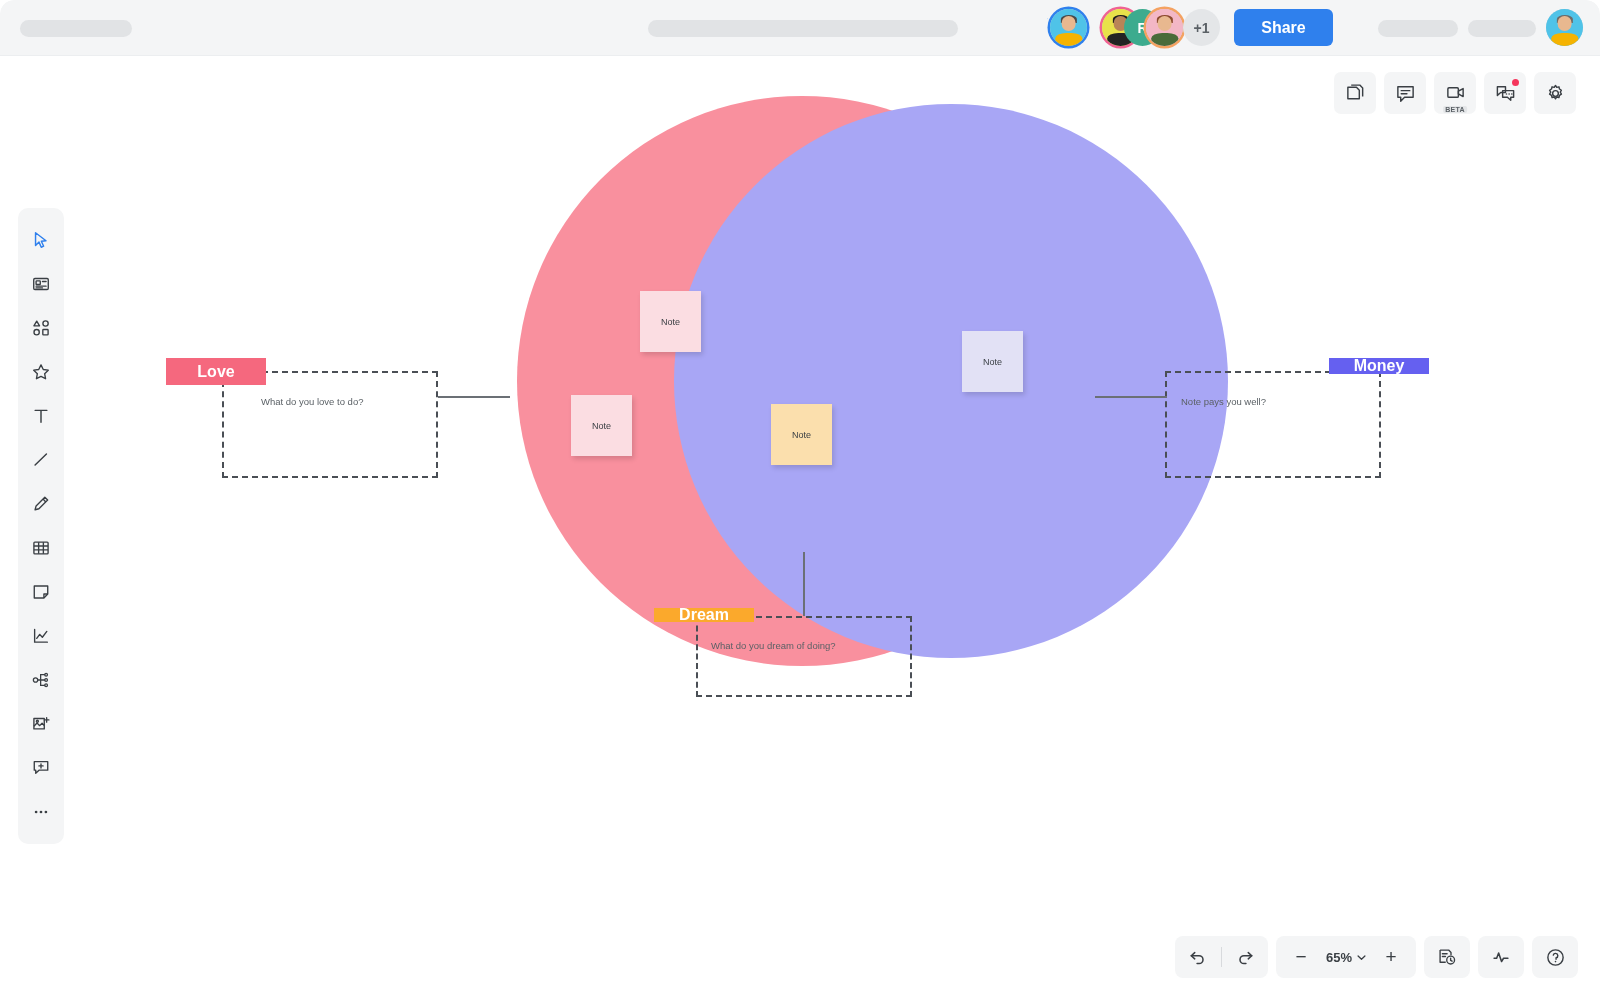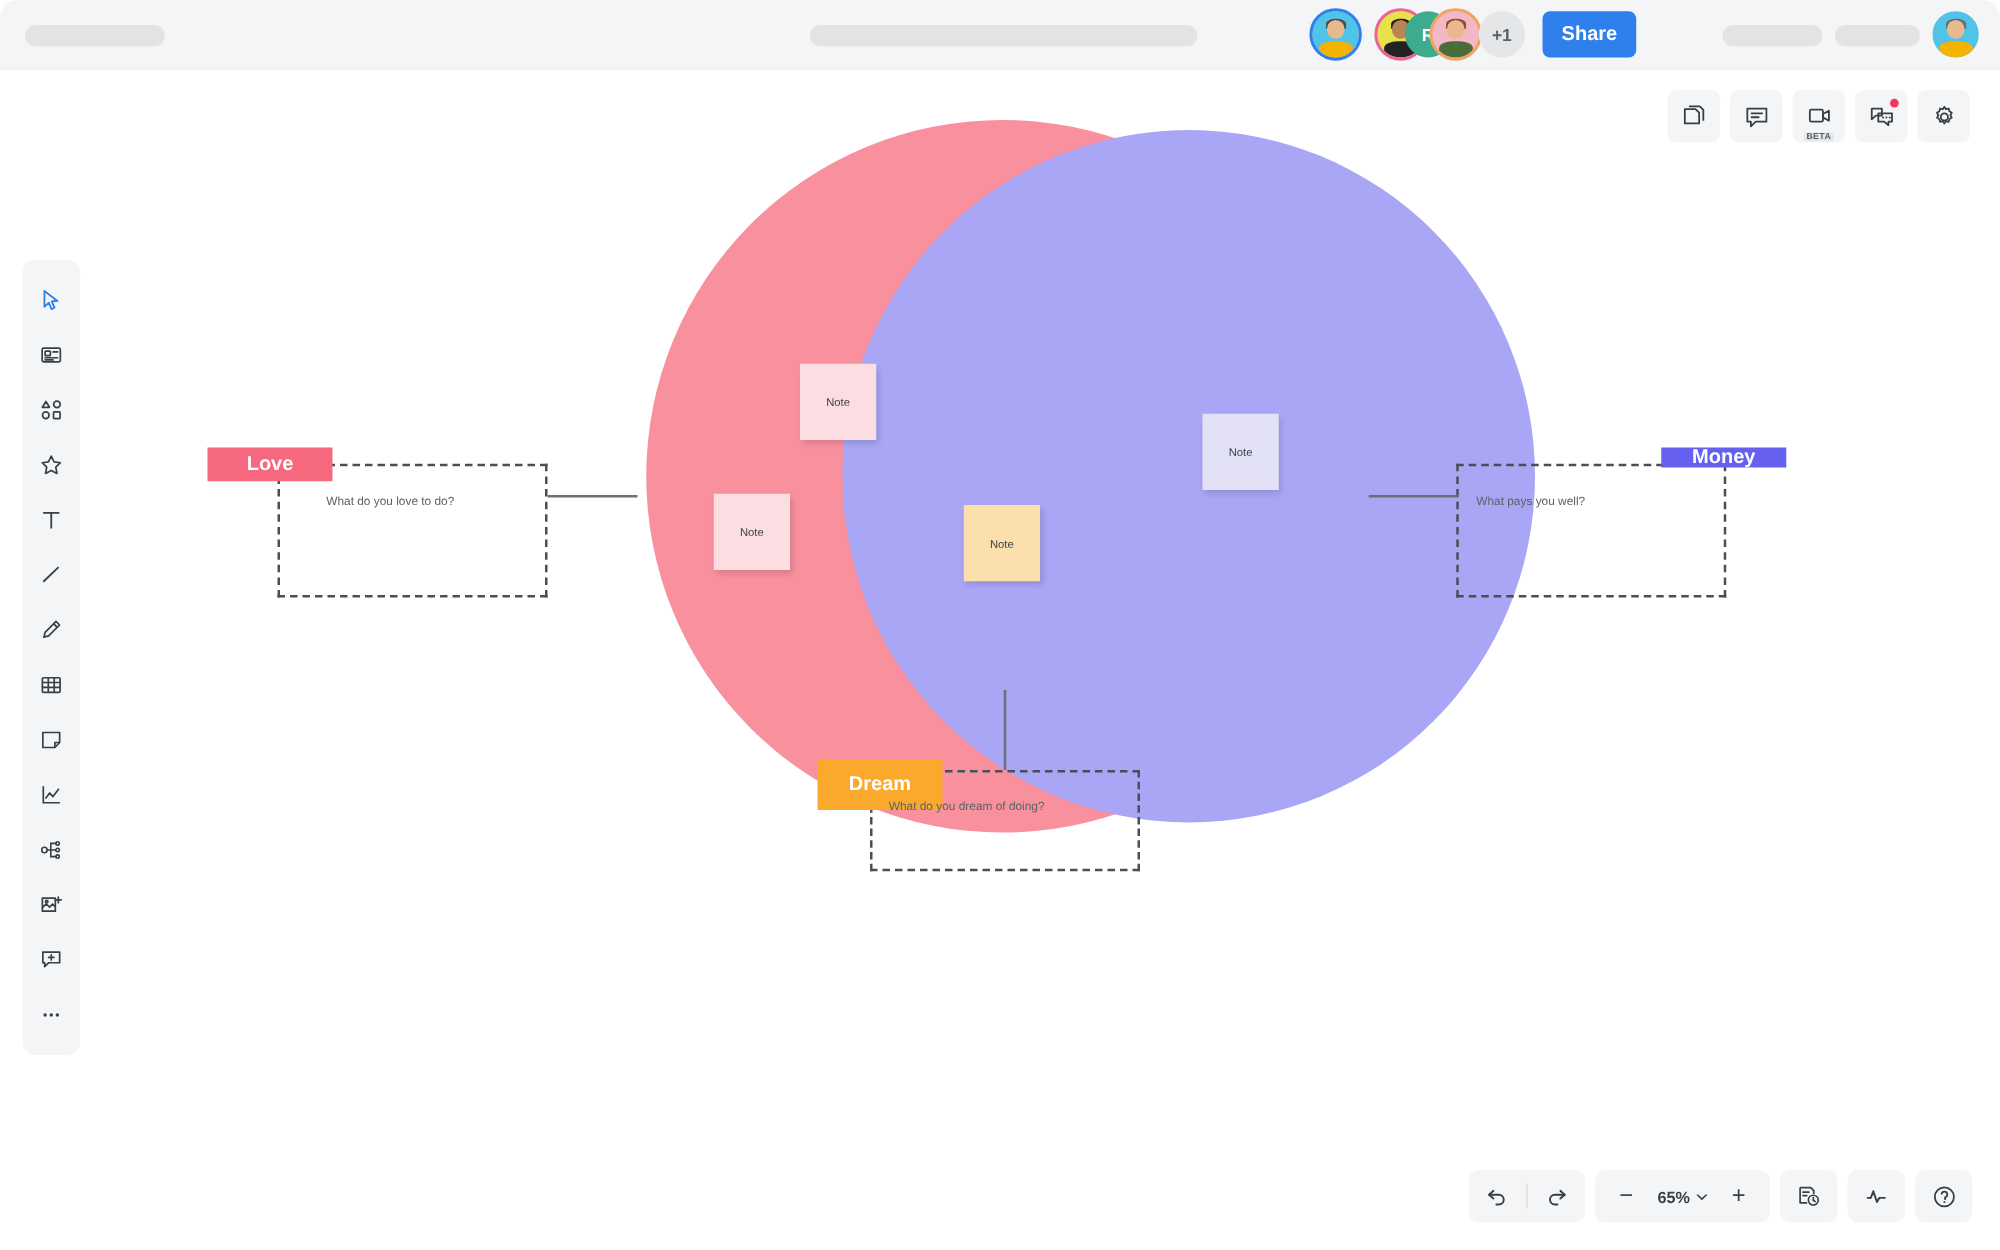--- a/index.html
+++ b/index.html
@@ -70,21 +70,21 @@
   }
   .plusone {
     position: absolute; left: 1183px; top: 9px;
     width: 37px; height: 37px; border-radius: 50%;
     background: #e4e6e8; color: #5b6166;
     font-size: 14px; font-weight: bold;
     display: flex; align-items: center; justify-content: center;
   }
   .share-btn {
     position: absolute; left: 1234px; top: 9px;
-    width: 75px; height: 37px;
+    width: 99px; height: 37px;
     background: #2f80ed; color: #ffffff;
     border-radius: 6px; border: none;
     font-size: 16px; font-weight: bold;
     font-family: "Liberation Sans", sans-serif;
     display: flex; align-items: center; justify-content: center;
     cursor: pointer;
   }
 
   
   .tr-toolbar {
@@ -390,25 +390,25 @@
       </g>
     </svg>
 
     <div class="frame-box" style="left:222px; top:371px; width:216px; height:107px;"></div>
     <div class="frame-label" style="left:166px; top:358px; width:100px; height:27px; background:#f5687e;">Love</div>
     <div class="frame-q" style="left:236px; top:396px;margin-left:25px;">What do you love to do?</div>
     <div class="connector" style="left:438px; top:396px; width:72px; height:2px;"></div>
 
     <div class="frame-box" style="left:1165px; top:371px; width:216px; height:107px;"></div>
     <div class="frame-label" style="left:1329px; top:358px; width:100px; height:16px; background:#6560f0;">Money</div>
-    <div class="frame-q" style="left:1181px; top:396px;">What pays you well?</div>
+    <div class="frame-q" style="left:1181px; top:396px;">Note pays you well?</div>
     <div class="connector" style="left:1095px; top:396px; width:72px; height:2px;"></div>
 
     <div class="frame-box" style="left:696px; top:616px; width:216px; height:81px;"></div>
-    <div class="frame-label" style="left:654px; top:608px; width:100px; height:40px; background:#fba92c;">Dream</div>
+    <div class="frame-label" style="left:654px; top:608px; width:100px; height:14px; background:#fba92c;">Dream</div>
     <div class="frame-q" style="left:711px; top:640px;">What do you dream of doing?</div>
     <div class="connector" style="left:803px; top:552px; width:2px; height:64px;"></div>
 
     <div class="note" style="left:640px; top:291px; width:61px; height:61px; background:#fbdde2;">Note</div>
     <div class="note" style="left:571px; top:395px; width:61px; height:61px; background:#fbdde2;">Note</div>
     <div class="note" style="left:771px; top:404px; width:61px; height:61px; background:#fbdfad;">Note</div>
     <div class="note" style="left:962px; top:331px; width:61px; height:61px; background:#e2e1f5;">Note</div>
   </div>
 
   <div class="bottombar">

